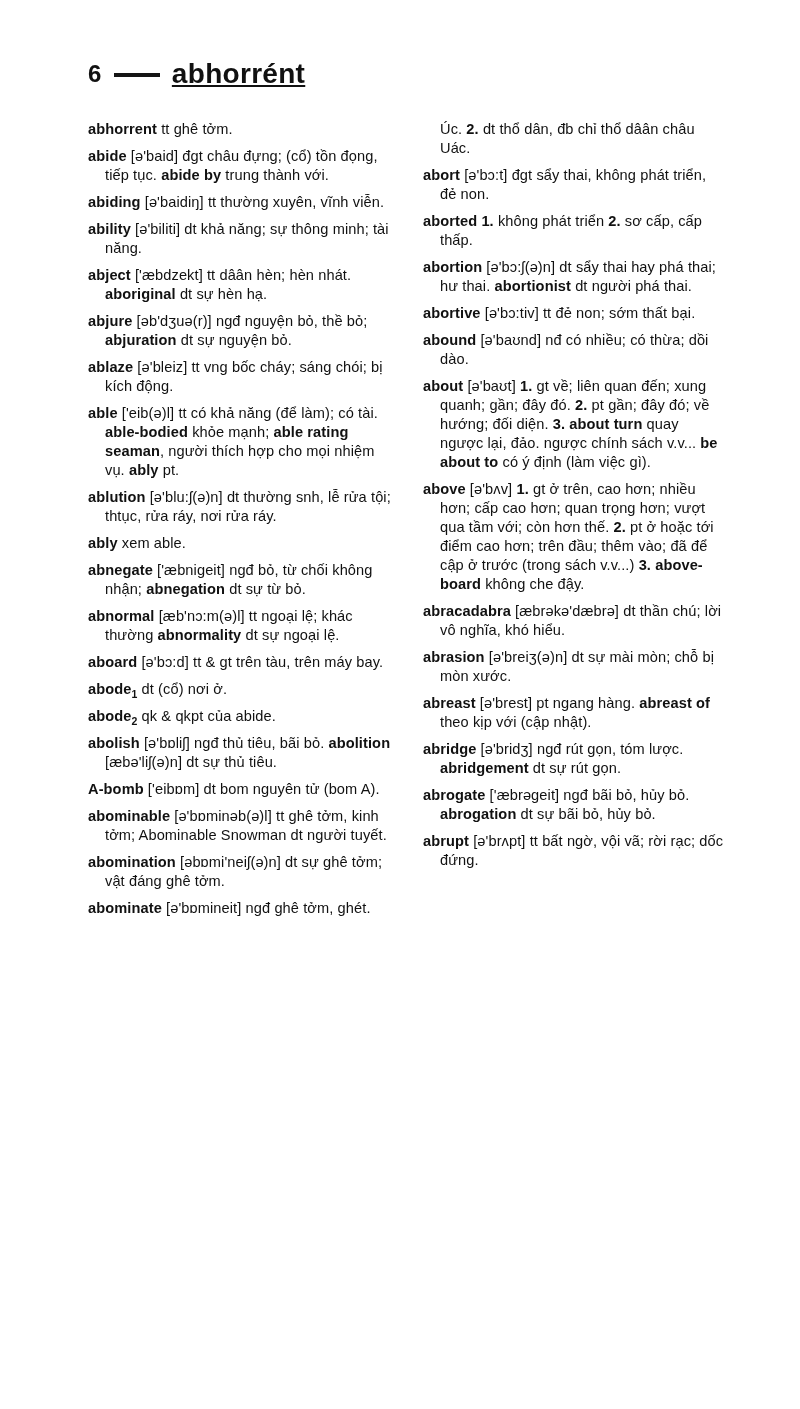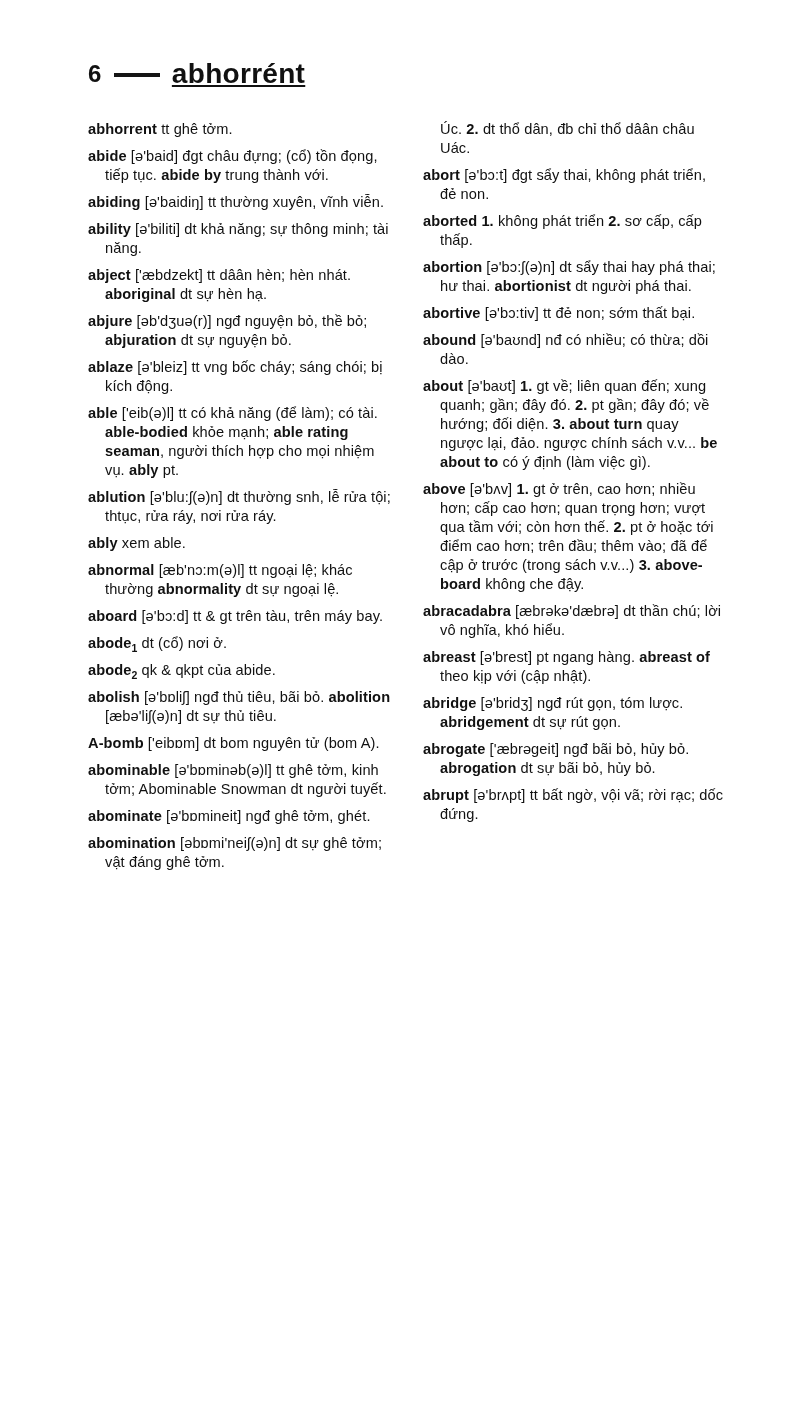--- a/index.html
+++ b/index.html
@@ -88,39 +88,41 @@
         <div class="entry"><span class="seg-b">abhorrent</span><span class="seg-n"> </span><span class="seg-i">tt</span><span class="seg-n"> ghê tởm.</span></div>
         <div class="entry"><span class="seg-b">abide</span><span class="seg-n"> [ə'baid] </span><span class="seg-i">đgt</span><span class="seg-n"> châu đựng; (</span><span class="seg-i">cổ</span><span class="seg-n">) tồn đọng, tiếp tục. </span><span class="seg-b">abide by</span><span class="seg-n"> trung thành với.</span></div>
         <div class="entry"><span class="seg-b">abiding</span><span class="seg-n"> [ə'baidiŋ] </span><span class="seg-i">tt</span><span class="seg-n"> thường xuyên, vĩnh viễn.</span></div>
         <div class="entry"><span class="seg-b">ability</span><span class="seg-n"> [ə'biliti] </span><span class="seg-i">dt</span><span class="seg-n"> khả năng; sự thông minh; tài năng.</span></div>
         <div class="entry"><span class="seg-b">abject</span><span class="seg-n"> ['æbdzekt] </span><span class="seg-i">tt</span><span class="seg-n"> dâân hèn; hèn nhát. </span><span class="seg-b">aboriginal</span><span class="seg-n"> </span><span class="seg-i">dt</span><span class="seg-n"> sự hèn hạ.</span></div>
         <div class="entry"><span class="seg-b">abjure</span><span class="seg-n"> [əb'dʒuə(r)] </span><span class="seg-i">ngđ</span><span class="seg-n"> nguyện bỏ, thề bỏ; </span><span class="seg-b">abjuration</span><span class="seg-n"> </span><span class="seg-i">dt</span><span class="seg-n"> sự nguyện bỏ.</span></div>
         <div class="entry"><span class="seg-b">ablaze</span><span class="seg-n"> [ə'bleiz] </span><span class="seg-i">tt vng</span><span class="seg-n"> bốc cháy; sáng chói; bị kích động.</span></div>
         <div class="entry"><span class="seg-b">able</span><span class="seg-n"> ['eib(ə)l] </span><span class="seg-i">tt</span><span class="seg-n"> có khả năng (để làm); có tài. </span><span class="seg-b">able-bodied</span><span class="seg-n"> khỏe mạnh; </span><span class="seg-b">able rating seaman</span><span class="seg-n">, người thích hợp cho mọi nhiệm vụ. </span><span class="seg-b">ably</span><span class="seg-n"> </span><span class="seg-i">pt</span><span class="seg-n">.</span></div>
         <div class="entry"><span class="seg-b">ablution</span><span class="seg-n"> [ə'blu:ʃ(ə)n] </span><span class="seg-i">dt</span><span class="seg-n"> </span><span class="seg-i">thường snh</span><span class="seg-n">, lễ rửa tội; </span><span class="seg-i">thtục</span><span class="seg-n">, rửa ráy, nơi rửa ráy.</span></div>
         <div class="entry"><span class="seg-b">ably</span><span class="seg-n"> xem able.</span></div>
+        <div class="entry"><span class="seg-b">abnegate</span><span class="seg-n"> ['æbnigeit] </span><span class="seg-i">ngđ</span><span class="seg-n"> bỏ, từ chối không nhận; </span><span class="seg-b">abnegation</span><span class="seg-n"> </span><span class="seg-i">dt</span><span class="seg-n"> sự từ bỏ.</span></div>
         <div class="entry"><span class="seg-b">abnormal</span><span class="seg-n"> [æb'nɔ:m(ə)l] </span><span class="seg-i">tt</span><span class="seg-n"> ngoại lệ; khác thường </span><span class="seg-b">abnormality</span><span class="seg-n"> </span><span class="seg-i">dt</span><span class="seg-n"> sự ngoại lệ.</span></div>
         <div class="entry"><span class="seg-b">aboard</span><span class="seg-n"> [ə'bɔ:d] </span><span class="seg-i">tt</span><span class="seg-n"> &amp; </span><span class="seg-i">gt</span><span class="seg-n"> trên tàu, trên máy bay.</span></div>
         <div class="entry"><span class="seg-b">abode</span><sub class="seg-b">1</sub><span class="seg-n"> </span><span class="seg-i">dt</span><span class="seg-n"> (</span><span class="seg-i">cổ</span><span class="seg-n">) nơi ở.</span></div>
         <div class="entry"><span class="seg-b">abode</span><sub class="seg-b">2</sub><span class="seg-n"> </span><span class="seg-i">qk</span><span class="seg-n"> &amp; </span><span class="seg-i">qkpt</span><span class="seg-n"> của abide.</span></div>
         <div class="entry"><span class="seg-b">abolish</span><span class="seg-n"> [ə'bɒliʃ] </span><span class="seg-i">ngđ</span><span class="seg-n"> thủ tiêu, bãi bỏ. </span><span class="seg-b">abolition</span><span class="seg-n"> [æbə'liʃ(ə)n] </span><span class="seg-i">dt</span><span class="seg-n"> sự thủ tiêu.</span></div>
         <div class="entry"><span class="seg-b">A-bomb</span><span class="seg-n"> ['eibɒm] </span><span class="seg-i">dt</span><span class="seg-n"> bom nguyên tử (bom A).</span></div>
         <div class="entry"><span class="seg-b">abominable</span><span class="seg-n"> [ə'bɒminəb(ə)l] </span><span class="seg-i">tt</span><span class="seg-n"> ghê tởm, kinh tởm; Abominable Snowman </span><span class="seg-i">dt</span><span class="seg-n"> người tuyết.</span></div>
+        <div class="entry"><span class="seg-b">abomination</span><span class="seg-n"> [əbɒmi'neiʃ(ə)n] </span><span class="seg-i">dt</span><span class="seg-n"> sự ghê tởm; vật đáng ghê tởm.</span></div>
         <div class="entry"><span class="seg-b">abominate</span><span class="seg-n"> [ə'bɒmineit] </span><span class="seg-i">ngđ</span><span class="seg-n"> ghê tởm, ghét.</span></div>
-        <div class="entry"><span class="seg-b">abomination</span><span class="seg-n"> [əbɒmi'neiʃ(ə)n] </span><span class="seg-i">dt</span><span class="seg-n"> sự ghê tởm; vật đáng ghê tởm.</span></div>
       </div>
     <div class="col">
         <div class="entry cont"><span class="seg-n">Úc. </span><span class="seg-b">2.</span><span class="seg-n"> </span><span class="seg-i">dt</span><span class="seg-n"> thổ dân, </span><span class="seg-i">đb</span><span class="seg-n"> chỉ thổ dâân châu Uác.</span></div>
         <div class="entry"><span class="seg-b">abort</span><span class="seg-n"> [ə'bɔ:t] </span><span class="seg-i">đgt</span><span class="seg-n"> sẩy thai, không phát triển, đẻ non.</span></div>
         <div class="entry"><span class="seg-b">aborted</span><span class="seg-n"> </span><span class="seg-b">1.</span><span class="seg-n"> không phát triển </span><span class="seg-b">2.</span><span class="seg-n"> sơ cấp, cấp thấp.</span></div>
         <div class="entry"><span class="seg-b">abortion</span><span class="seg-n"> [ə'bɔ:ʃ(ə)n] </span><span class="seg-i">dt</span><span class="seg-n"> sẩy thai hay phá thai; hư thai. </span><span class="seg-b">abortionist</span><span class="seg-n"> </span><span class="seg-i">dt</span><span class="seg-n"> người phá thai.</span></div>
         <div class="entry"><span class="seg-b">abortive</span><span class="seg-n"> [ə'bɔ:tiv] </span><span class="seg-i">tt</span><span class="seg-n"> đẻ non; sớm thất bại.</span></div>
         <div class="entry"><span class="seg-b">abound</span><span class="seg-n"> [ə'baʊnd] </span><span class="seg-i">nđ</span><span class="seg-n"> có nhiều; có thừa; dồi dào.</span></div>
         <div class="entry"><span class="seg-b">about</span><span class="seg-n"> [ə'baʊt] </span><span class="seg-b">1.</span><span class="seg-n"> </span><span class="seg-i">gt</span><span class="seg-n"> về; liên quan đến; xung quanh; gần; đây đó. </span><span class="seg-b">2.</span><span class="seg-n"> </span><span class="seg-i">pt</span><span class="seg-n"> gần; đây đó; về hướng; đối diện. </span><span class="seg-b">3.</span><span class="seg-n"> </span><span class="seg-b">about turn</span><span class="seg-n"> quay ngược lại, đảo. ngược chính sách v.v... </span><span class="seg-b">be about to</span><span class="seg-n"> có ý định (làm việc gì).</span></div>
         <div class="entry"><span class="seg-b">above</span><span class="seg-n"> [ə'bʌv] </span><span class="seg-b">1.</span><span class="seg-n"> </span><span class="seg-i">gt</span><span class="seg-n"> ở trên, cao hơn; nhiều hơn; cấp cao hơn; quan trọng hơn; vượt qua tầm với; còn hơn thế. </span><span class="seg-b">2.</span><span class="seg-n"> </span><span class="seg-i">pt</span><span class="seg-n"> ở hoặc tới điểm cao hơn; trên đầu; thêm vào; đã để cập ở trước (trong sách v.v...) </span><span class="seg-b">3.</span><span class="seg-n"> </span><span class="seg-b">above-board</span><span class="seg-n"> không che đậy.</span></div>
         <div class="entry"><span class="seg-b">abracadabra</span><span class="seg-n"> [æbrəkə'dæbrə] </span><span class="seg-i">dt</span><span class="seg-n"> thần chú; lời vô nghĩa, khó hiểu.</span></div>
+        <div class="entry"><span class="seg-b">abrasion</span><span class="seg-n"> [ə'breiʒ(ə)n] </span><span class="seg-i">dt</span><span class="seg-n"> sự mài mòn; chỗ bị mòn xước.</span></div>
         <div class="entry"><span class="seg-b">abreast</span><span class="seg-n"> [ə'brest] </span><span class="seg-i">pt</span><span class="seg-n"> ngang hàng. </span><span class="seg-b">abreast of</span><span class="seg-n"> theo kịp với (cập nhật).</span></div>
         <div class="entry"><span class="seg-b">abridge</span><span class="seg-n"> [ə'bridʒ] </span><span class="seg-i">ngđ</span><span class="seg-n"> rút gọn, tóm lược. </span><span class="seg-b">abridgement</span><span class="seg-n"> </span><span class="seg-i">dt</span><span class="seg-n"> sự rút gọn.</span></div>
         <div class="entry"><span class="seg-b">abrogate</span><span class="seg-n"> ['æbrəgeit] </span><span class="seg-i">ngđ</span><span class="seg-n"> bãi bỏ, hủy bỏ. </span><span class="seg-b">abrogation</span><span class="seg-n"> </span><span class="seg-i">dt</span><span class="seg-n"> sự bãi bỏ, hủy bỏ.</span></div>
         <div class="entry"><span class="seg-b">abrupt</span><span class="seg-n"> [ə'brʌpt] </span><span class="seg-i">tt</span><span class="seg-n"> bất ngờ, vội vã; rời rạc; dốc đứng.</span></div>
       </div>
   </div>
 </div>
 
 </body></html>

